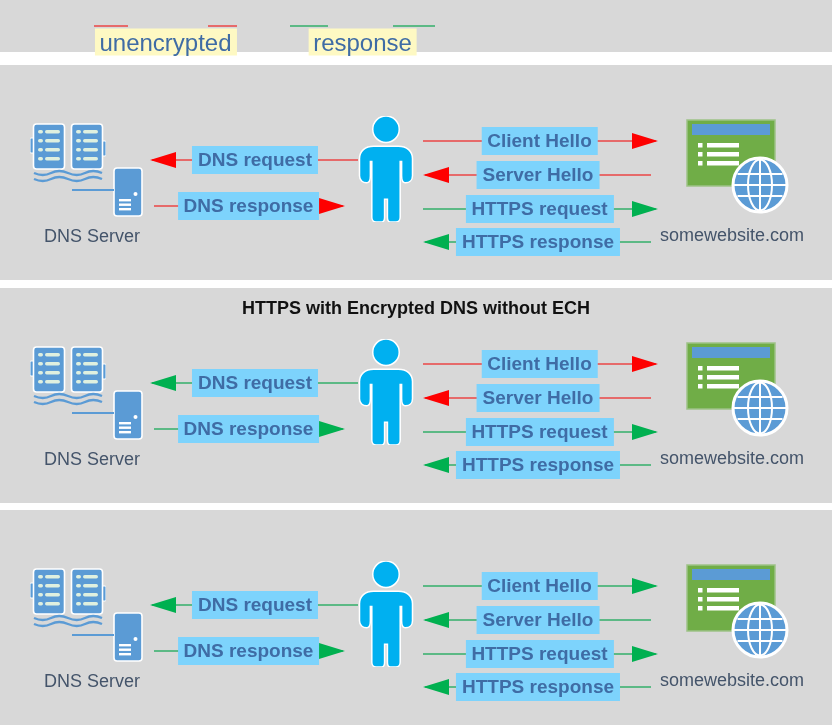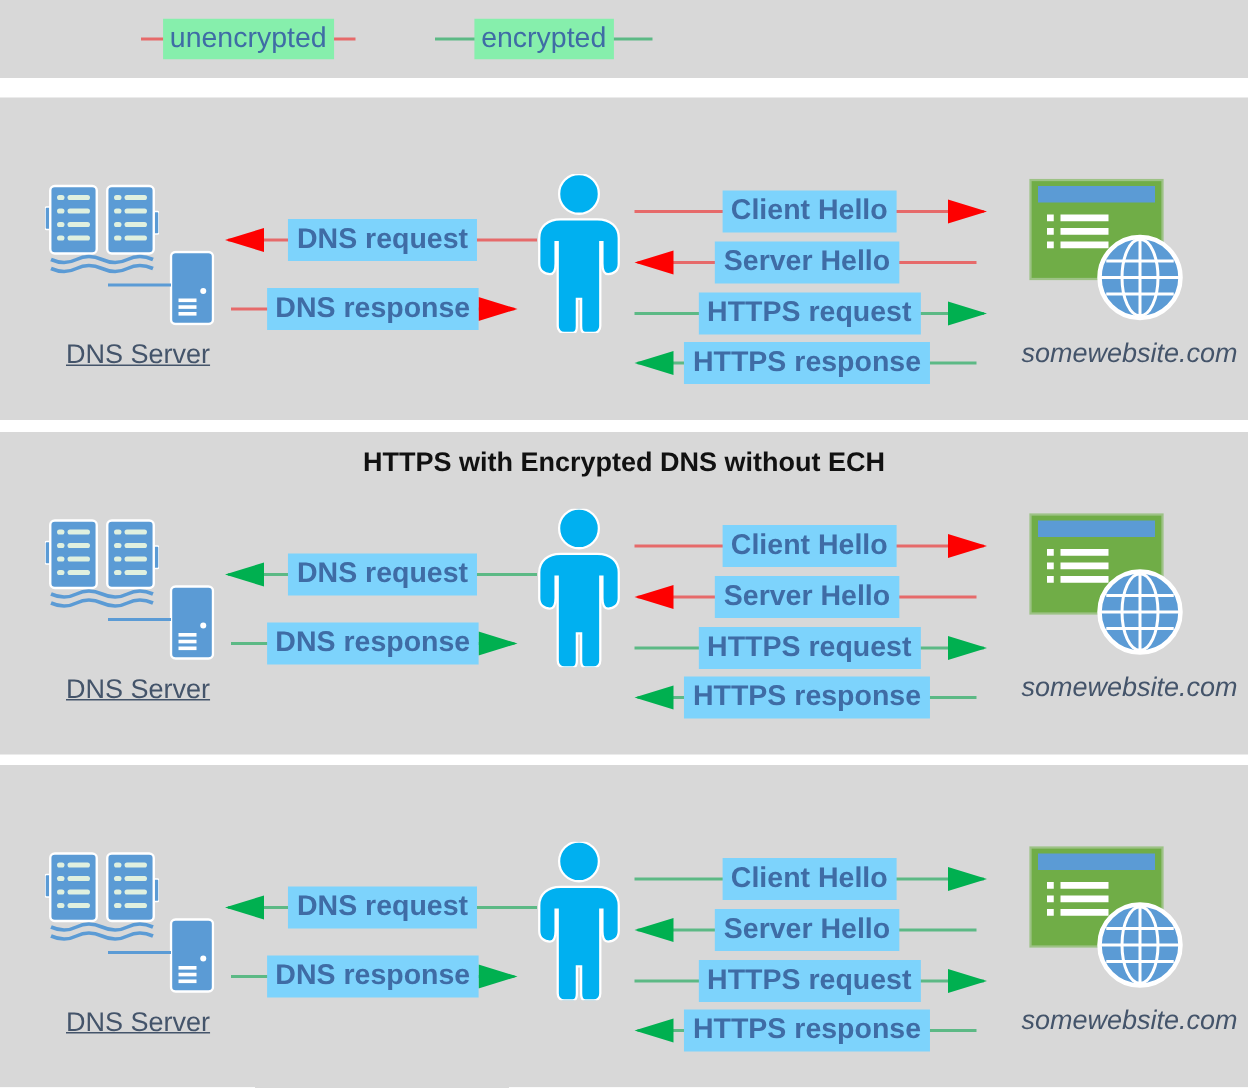--- a/index.html
+++ b/index.html
@@ -10,34 +10,34 @@
   }
   *{margin:0;padding:0;box-sizing:border-box;}
   html,body{background:#ffffff;}
   body{font-family:"Liberation Sans",sans-serif;}
   .stage{position:relative;width:832px;height:725px;background:#ffffff;overflow:hidden;}
 
   
   .legendbar{position:absolute;left:0;top:0;width:832px;height:52px;background:var(--panel-bg);}
   .legend-item{position:absolute;top:26px;height:0;}
   .legend-item .lseg{position:absolute;top:-1px;height:2px;}
-  .legend-item .lbox{position:absolute;left:50%;top:0;transform:translate(-50%,-50%);
-      background:#86efac;color:var(--arrow-label-text);font-size:19px;line-height:25px;
+  .legend-item .lbox{position:absolute;left:50%;top:16px;transform:translate(-50%,-50%);
+      background:#fef9c3;color:var(--arrow-label-text);font-size:24px;line-height:25px;
       padding:1px 5px;white-space:nowrap;}
   .legend-item.leg-red .lseg{background:var(--unencrypted-line);}
   .legend-item.leg-green .lseg{background:var(--encrypted-line);}
 
   
   .panel{position:absolute;left:0;width:832px;height:215px;background:var(--panel-bg);}
   .panel .title{position:absolute;left:0;top:10px;width:100%;text-align:center;
       font-size:18px;font-weight:bold;color:#111;letter-spacing:0px;}
 
   .caption{position:absolute;color:var(--caption-text);font-size:18px;white-space:nowrap;}
-  .dns-caption{left:44px;top:161px;text-decoration:underline;}
-  .site-caption{left:660px;top:160px;width:165px;text-align:right;font-style:italic;}
+  .dns-caption{left:44px;top:161px;}
+  .site-caption{left:660px;top:160px;width:165px;text-align:left;}
 
   .icon-book{position:absolute;left:30px;top:57px;width:76px;height:62px;}
   .icon-server{position:absolute;left:113px;top:102px;width:30px;height:50px;}
   .connector{position:absolute;left:72px;top:124px;width:42px;height:2px;background:var(--icon-blue);}
   .icon-person{position:absolute;left:356px;top:51px;width:60px;height:106px;}
   .icon-site{position:absolute;left:686px;top:54px;width:135px;height:100px;}
 
   
   .arrow{position:absolute;height:0;}
   .arrow .line{position:absolute;left:2px;right:2px;top:-1px;height:2px;}
@@ -143,21 +143,21 @@
 
   <div class="legendbar">
     <div class="legend-item leg-red" style="left:94px;width:143px;">
       <div class="lseg" style="left:0;width:34px;"></div>
       <div class="lseg" style="right:0;width:29px;"></div>
       <div class="lbox">unencrypted</div>
     </div>
     <div class="legend-item leg-green" style="left:290px;width:145px;">
       <div class="lseg" style="left:0;width:38px;"></div>
       <div class="lseg" style="right:0;width:42px;"></div>
-      <div class="lbox">encrypted</div>
+      <div class="lbox">response</div>
     </div>
   </div>
 
   <section class="panel" style="top:65px;">
 
     <svg class="icon-book">
         <use href="#sym-book"></use>
       </svg>
     <svg class="icon-server">
         <use href="#sym-server"></use>

